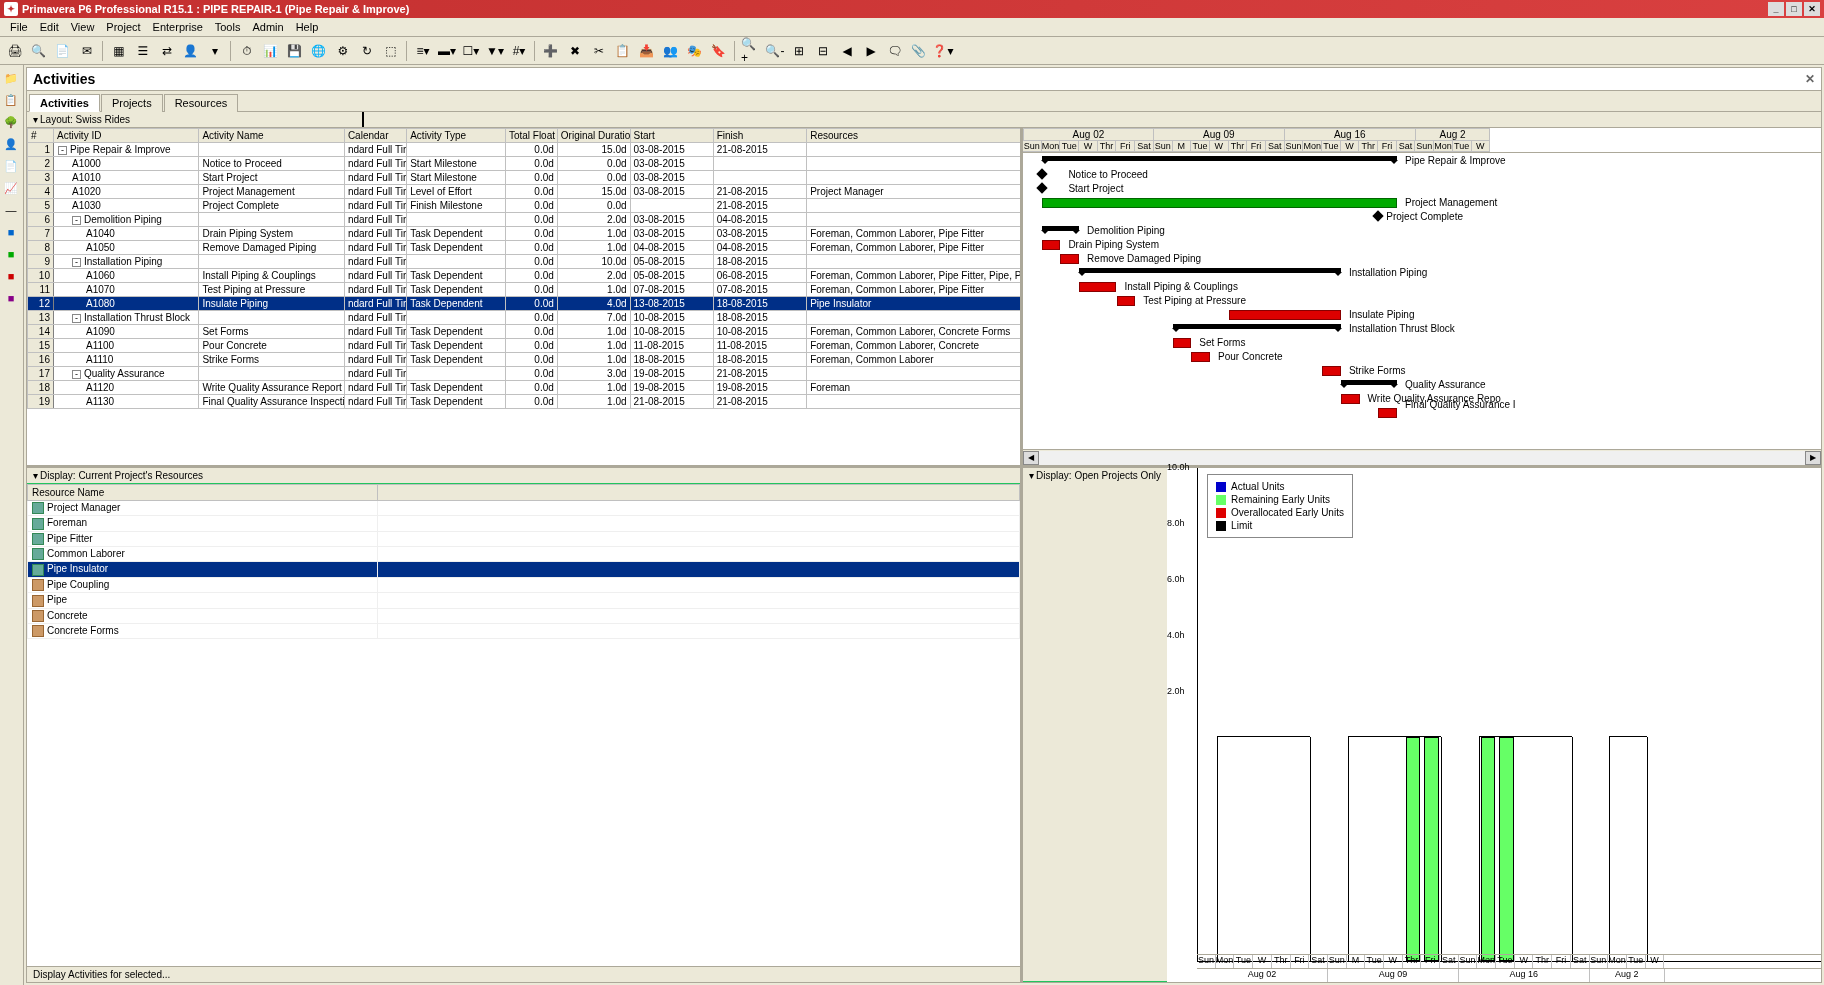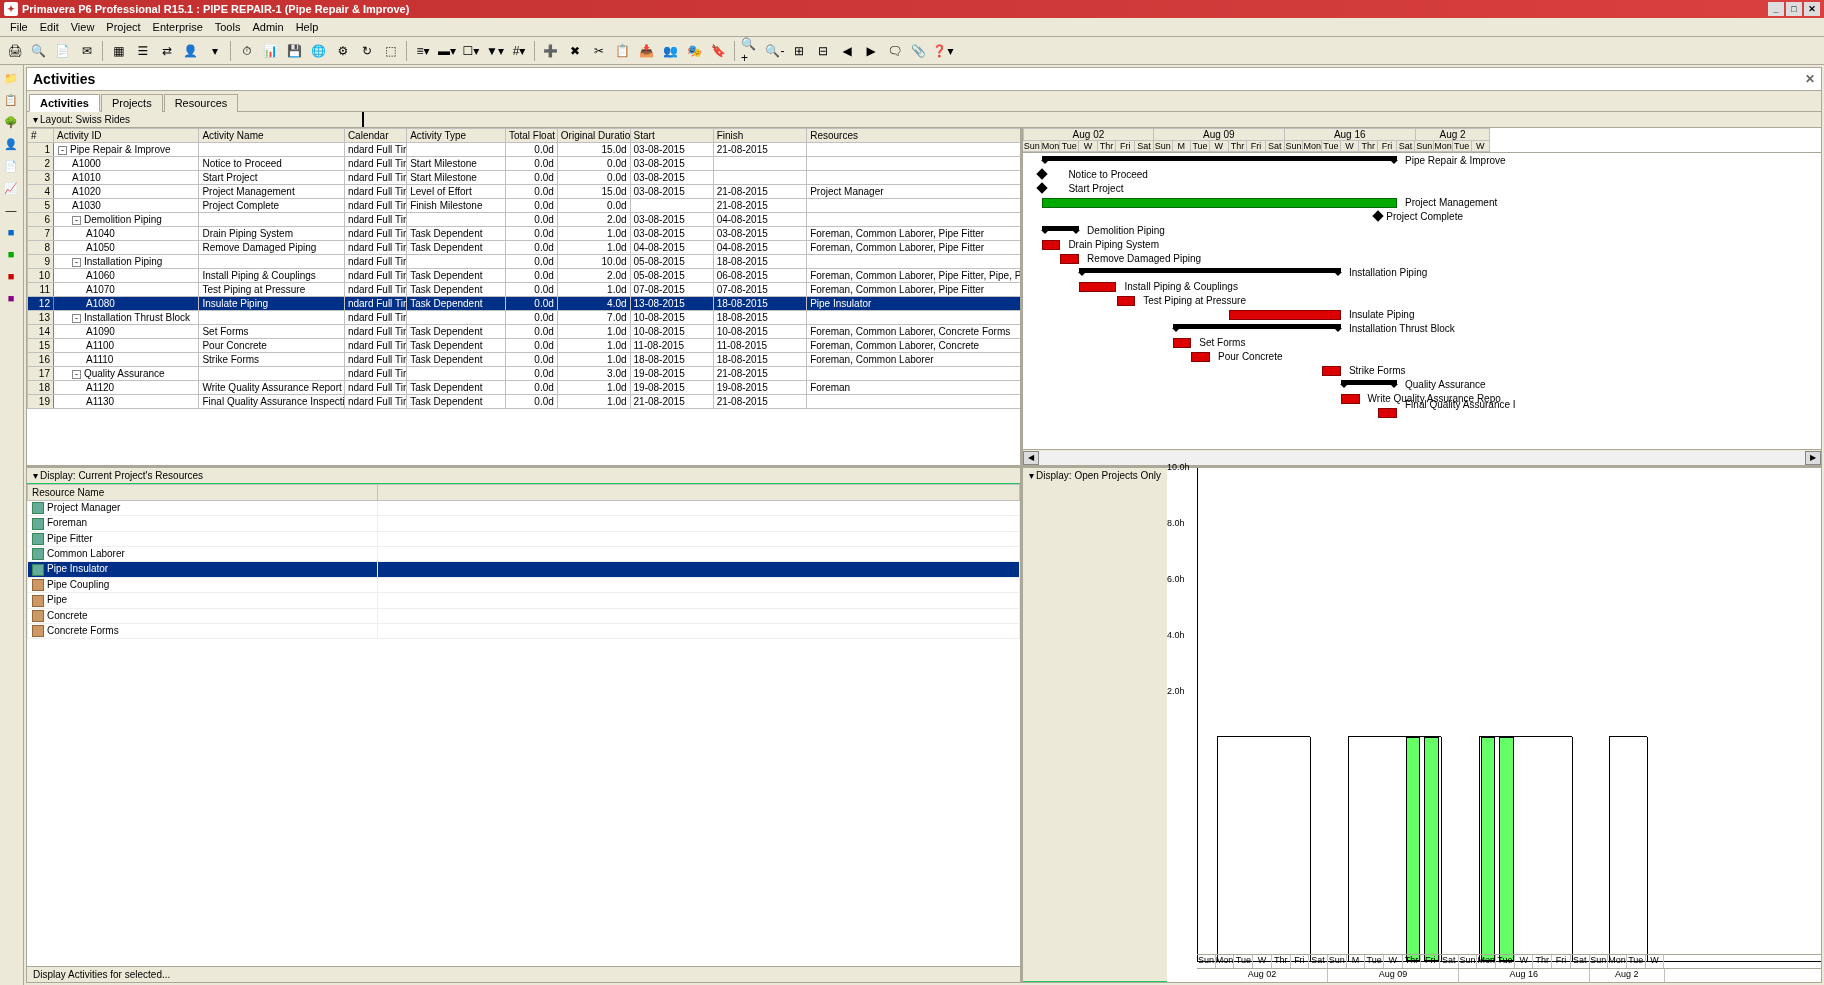--- a/index.html
+++ b/index.html
@@ -569,20 +569,38 @@
               </tr>
             </tbody>
         </table>
         <div style="flex:1"></div>
         <div class="status-row">Display Activities for selected...</div>
       </div>
 
       <div class="histogram-panel">
         <div class="sub-header triangle-down">Display: Open Projects Only</div>
         <div class="histo-body">
+          <div class="legend" id="legend">
+              <div>
+                <span class="leg-sw" style="background:#0000cc"></span>
+                <span>Actual Units</span>
+              </div>
+              <div>
+                <span class="leg-sw" style="background:#66ff66"></span>
+                <span>Remaining Early Units</span>
+              </div>
+              <div>
+                <span class="leg-sw" style="background:#dd0000"></span>
+                <span>Overallocated Early Units</span>
+              </div>
+              <div>
+                <span class="leg-sw" style="background:#000000"></span>
+                <span>Limit</span>
+              </div>
+            </div>
           <div class="y-axis" id="y-axis">
               <div class="y-tick" style="top: -6px; width: 28px;">10.0h</div>
               <div class="y-tick" style="top: 50px; width: 28px;">8.0h</div>
               <div class="y-tick" style="top: 106px; width: 28px;">6.0h</div>
               <div class="y-tick" style="top: 162px; width: 28px;">4.0h</div>
               <div class="y-tick" style="top: 218px; width: 28px;">2.0h</div>
             </div>
           <div class="histo-bars" id="histo-bars">
               <div class="hb" style="left: 207.7px; width: 14.7px; height: 224px;"></div>
               <div class="hb" style="left: 226.4px; width: 14.7px; height: 224px;"></div>

